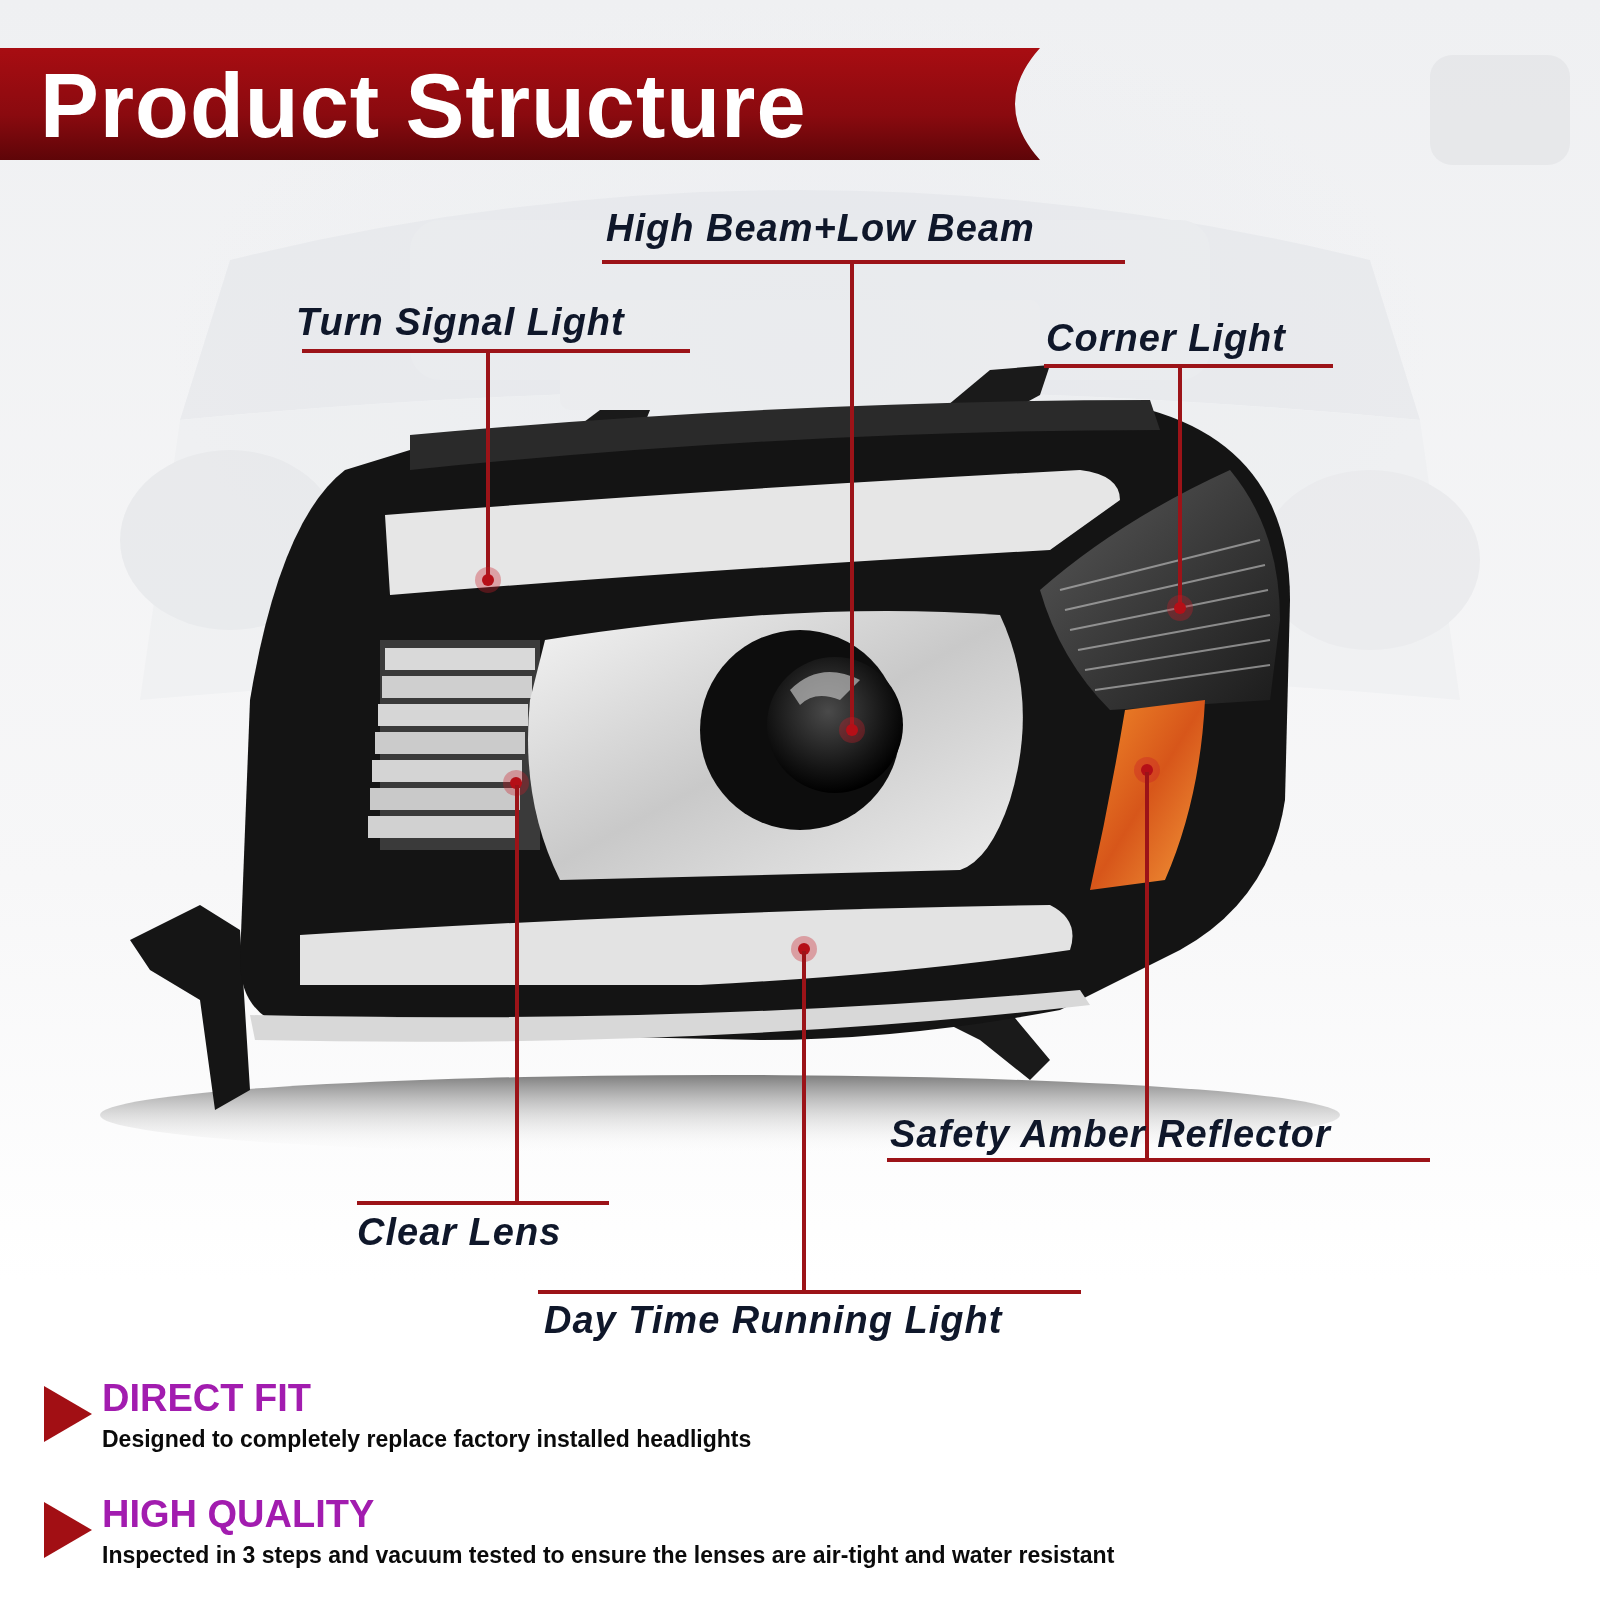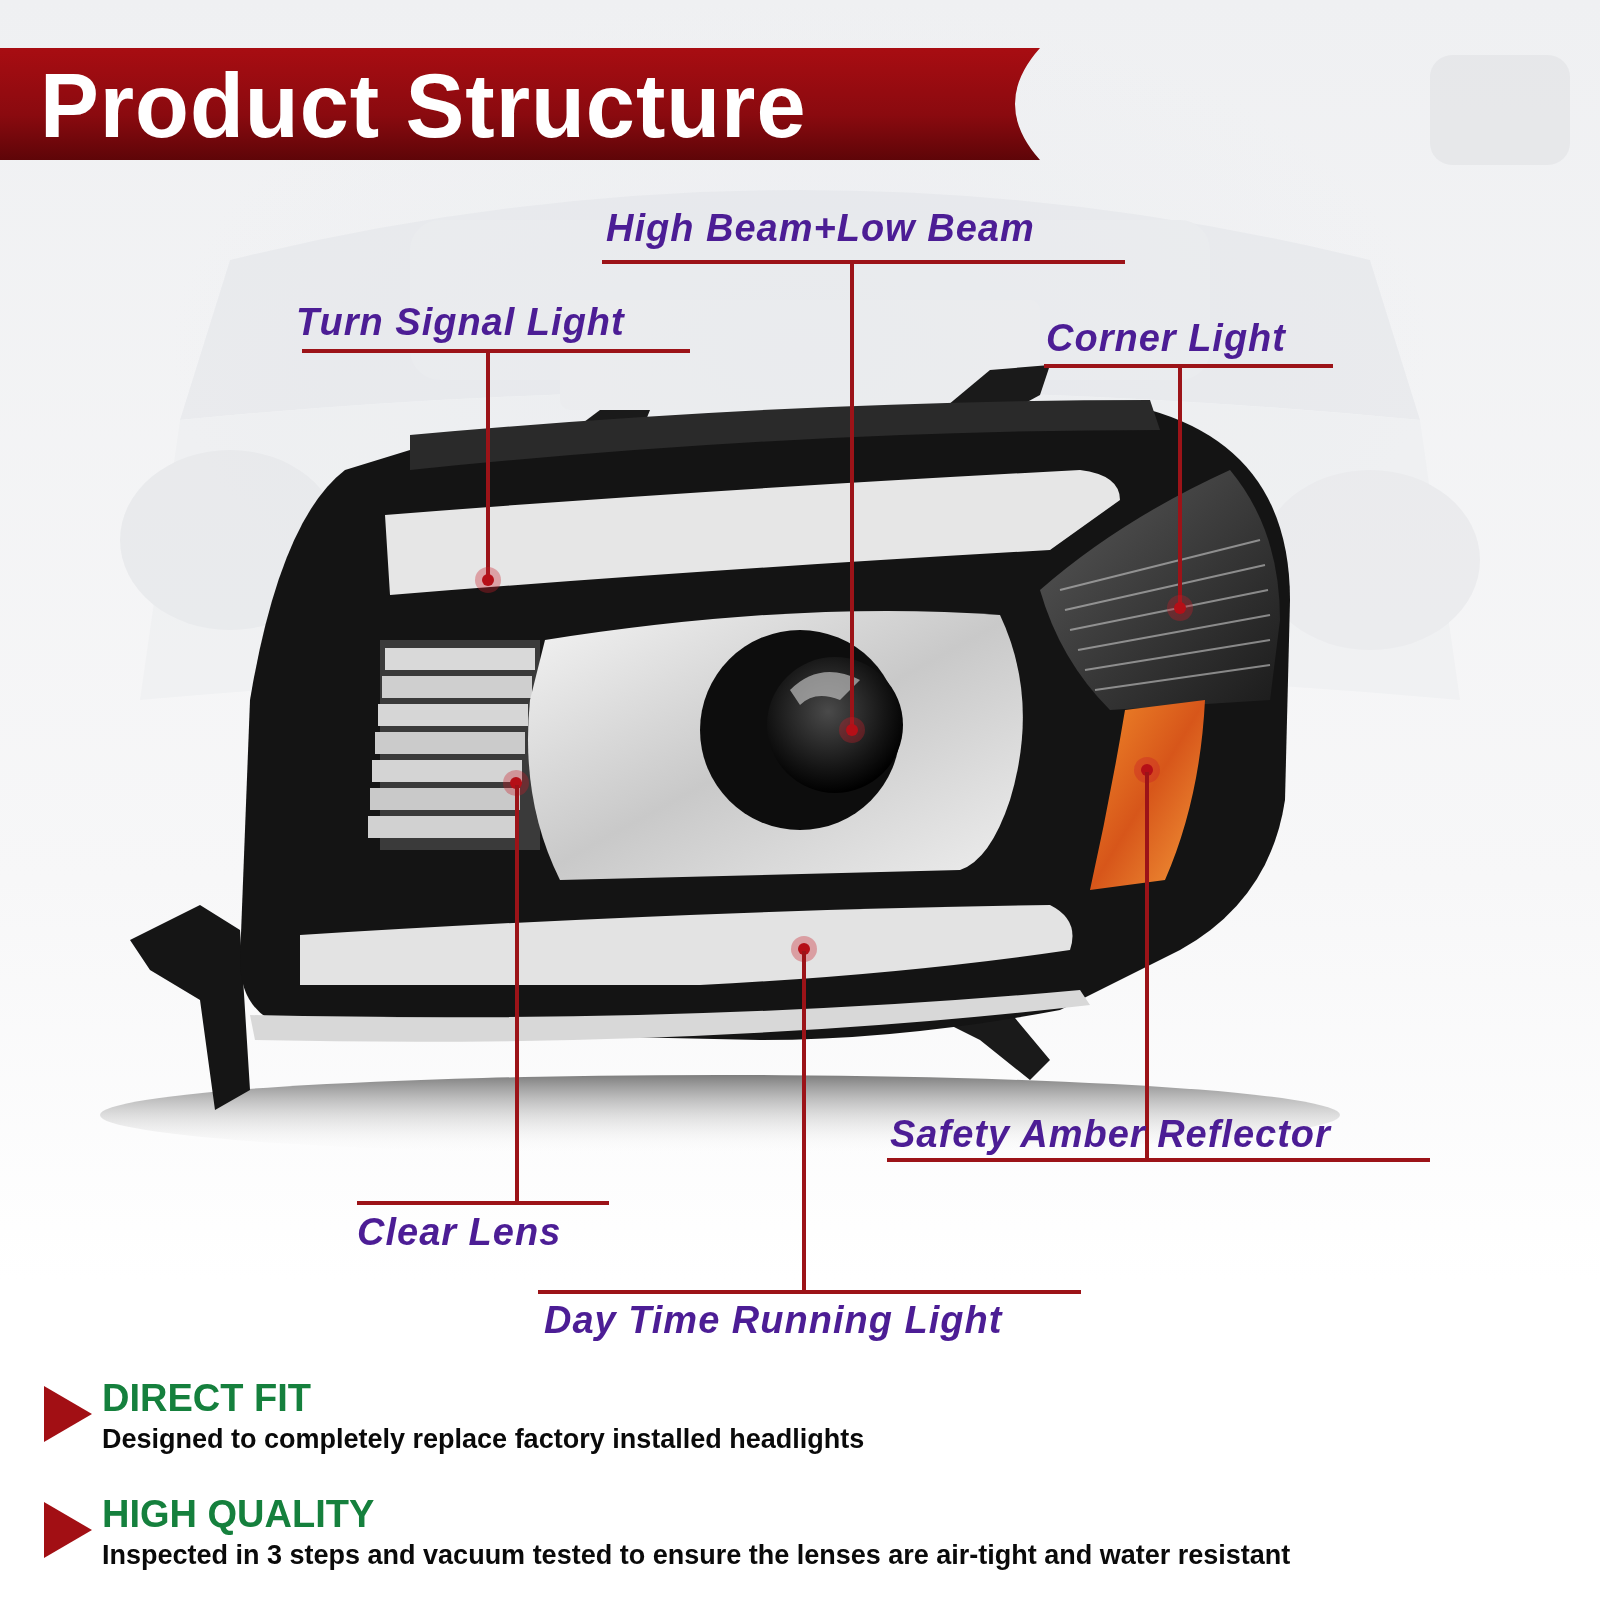--- a/index.html
+++ b/index.html
@@ -22,21 +22,21 @@
     .banner-title {
       position: absolute; left: 40px; top: 8px;
       font-family: "Liberation Sans", sans-serif; font-weight: 700;
       font-size: 90px; color: #ffffff; letter-spacing: 1px;
       transform: scaleX(0.98); transform-origin: left;
       white-space: nowrap; line-height: 100px;
     }
     .headlight { position: absolute; left: 0; top: 0; width: 1600px; height: 1600px; }
     .callout-label {
       position: absolute; font-family: "Liberation Sans", sans-serif;
-      font-weight: 700; font-style: italic; color: #4c1d95;
+      font-weight: 700; font-style: italic; color: #0f172a;
       font-size: 38px; white-space: nowrap; line-height: 44px;
       letter-spacing: 1px;
     }
     .rule { position: absolute; height: 4px; background: #9c1318; }
     .vline { position: absolute; width: 4px; background: #9c1318; }
     .dot {
       position: absolute; width: 26px; height: 26px; border-radius: 50%;
       background: rgba(200, 30, 40, 0.35);
       transform: translate(-50%, -50%);
     }
@@ -46,25 +46,25 @@
       background: #b50f17; transform: translate(-50%, -50%);
     }
     .feature { position: absolute; left: 44px; }
     .feature .tri {
       position: absolute; left: 0; top: 8px; width: 0; height: 0;
       border-top: 28px solid transparent; border-bottom: 28px solid transparent;
       border-left: 48px solid #a20f14;
     }
     .feature .f-title {
       position: absolute; left: 58px; top: 0; font-weight: 700;
-      font-size: 38px; color: #15803d; white-space: nowrap; line-height: 40px;
+      font-size: 38px; color: #a21caf; white-space: nowrap; line-height: 40px;
     }
     .feature .f-desc {
       position: absolute; left: 58px; top: 46px; font-weight: 700;
-      font-size: 27px; color: #0a0a0a; white-space: nowrap; line-height: 30px;
+      font-size: 23px; color: #0a0a0a; white-space: nowrap; line-height: 30px;
     }
   </style>
 </head>
 <body>
 
 <div class="bg"></div>
 
 <svg class="bg-truck" viewBox="0 0 1600 1600" width="1600" height="1600">
   <path d="M230 260 Q 800 120 1370 260 L 1420 420 Q 800 360 180 420 Z" fill="#e3e5e9"></path>
   <path d="M180 420 Q 800 360 1420 420 L 1460 700 Q 800 640 140 700 Z" fill="#eceef0"></path>

